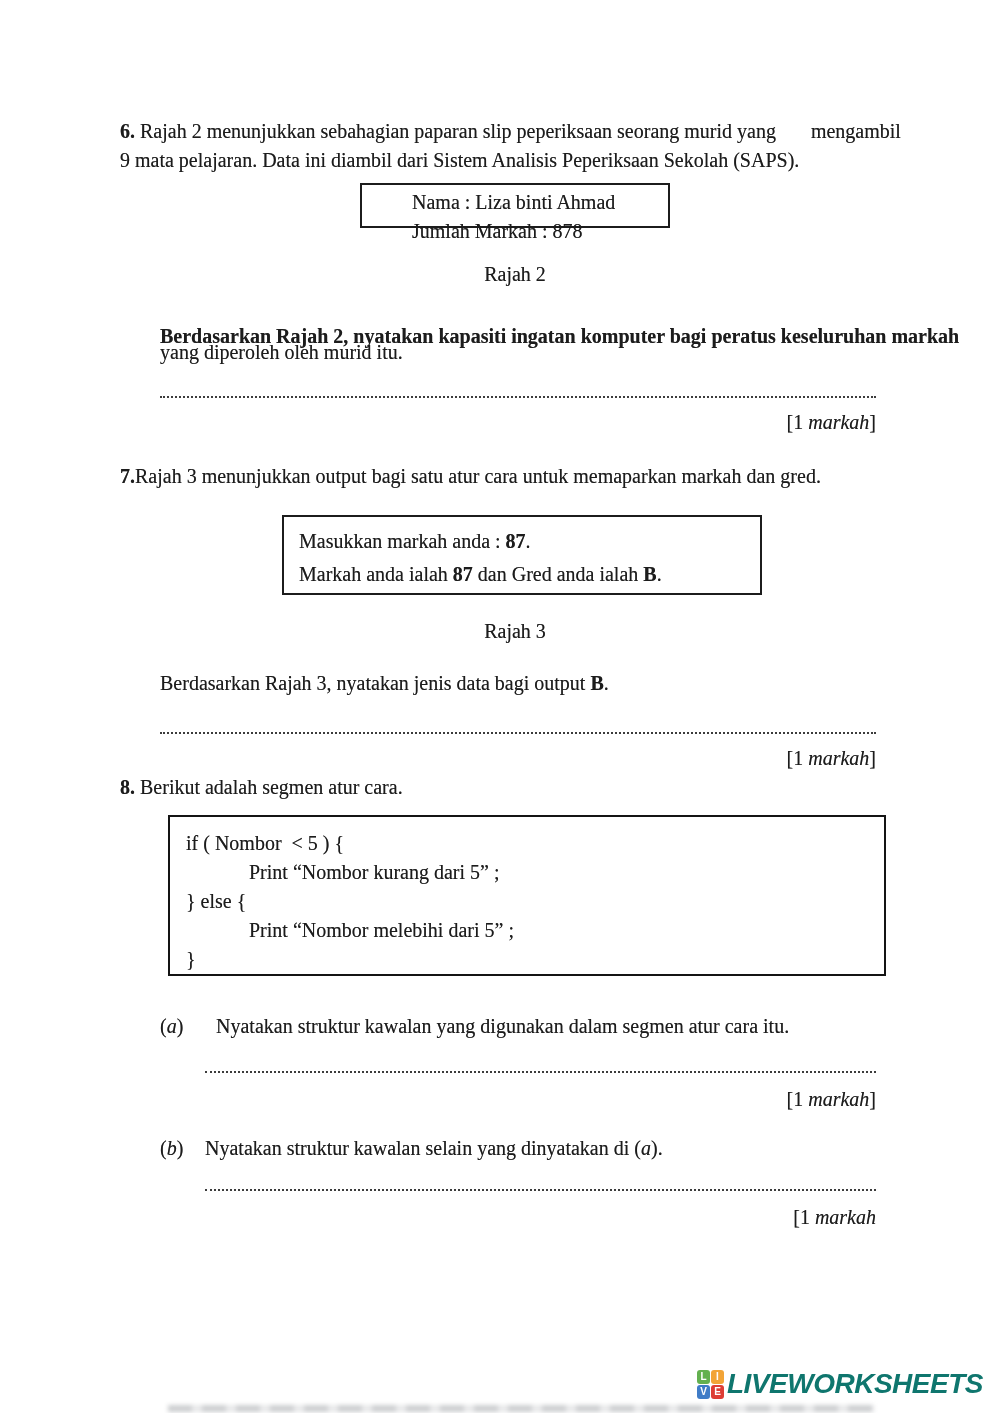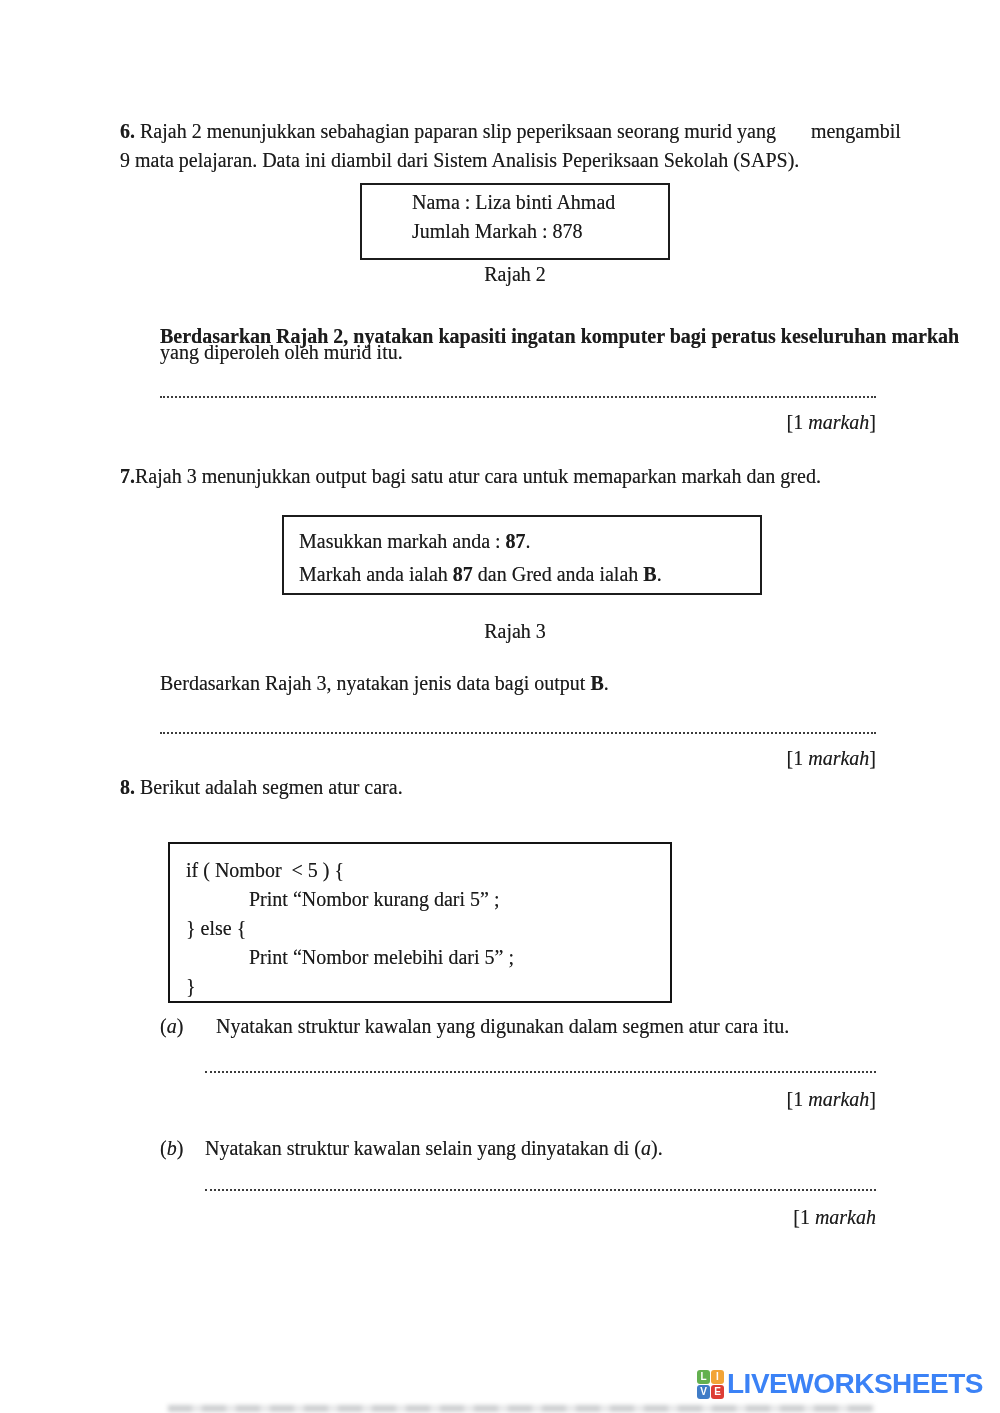--- a/index.html
+++ b/index.html
@@ -74,21 +74,21 @@
   }
 </style>
 </head>
 <body>
 
 <div class="page">
 
   <div class="abs" style="left:120px;top:119px;"><span class="bd">6.</span><span> Rajah 2 menunjukkan sebahagian paparan slip peperiksaan seorang murid yang       mengambil</span></div>
   <div class="abs" style="left:120px;top:148px;">9 mata pelajaran. Data ini diambil dari Sistem Analisis Peperiksaan Sekolah (SAPS).</div>
 
-  <div class="figbox" style="left:360px;top:183px;width:310px;height:77px;padding:3px 0 0 50px;line-height:29px;">
+  <div class="figbox" style="left:360px;top:183px;width:310px;height:45px;padding:3px 0 0 50px;line-height:29px;">
     <div>Nama : Liza binti Ahmad</div>
     <div>Jumlah Markah : 878</div>
   </div>
 
   <div class="caption" style="top:263px;">Rajah 2</div>
 
   <div class="abs" style="left:160px;top:324px;font-weight:bold;">Berdasarkan Rajah 2, nyatakan kapasiti ingatan komputer bagi peratus keseluruhan markah</div>
   <div class="abs" style="left:160px;top:340px;">yang diperoleh oleh murid itu.</div>
 
   <div class="dotline" style="left:160px;top:396px;width:716px;"></div>
@@ -105,21 +105,21 @@
   <div class="caption" style="top:620px;">Rajah 3</div>
 
   <div class="abs" style="left:160px;top:671px;"><span>Berdasarkan Rajah 3, nyatakan jenis data bagi output </span><span class="bd">B</span><span>.</span></div>
 
   <div class="dotline" style="left:160px;top:732px;width:716px;"></div>
 
   <div class="marks" style="left:160px;top:746px;width:716px;"><span>[1 </span><span class="it">markah</span><span>]</span></div>
 
   <div class="abs" style="left:120px;top:775px;"><span class="bd">8.</span><span> Berikut adalah segmen atur cara.</span></div>
 
-  <div class="codebox" style="left:168px;top:842px;width:504px;height:161px;">
+  <div class="codebox" style="left:168px;top:815px;width:718px;height:161px;">
     <div class="code-line">if ( Nombor  &lt; 5 ) {</div>
     <div class="code-line indent">Print “Nombor kurang dari 5” ;</div>
     <div class="code-line">} else {</div>
     <div class="code-line indent">Print “Nombor melebihi dari 5” ;</div>
     <div class="code-line">}</div>
   </div>
 
   <div class="abs" style="left:160px;top:1014px;"><span>(</span><span class="it">a</span><span>)</span></div>
   <div class="abs" style="left:216px;top:1014px;">Nyatakan struktur kawalan yang digunakan dalam segmen atur cara itu.</div>
 
@@ -134,18 +134,18 @@
 
   <div class="marks" style="left:205px;top:1205px;width:671px;"><span>[1 </span><span class="it">markah</span><span></span></div>
 
   <div class="logo">
     <div class="logo-grid">
       <span class="tile" style="background: rgb(99, 176, 79);">L</span>
       <span class="tile" style="background: rgb(242, 164, 55);">I</span>
       <span class="tile" style="background: rgb(63, 124, 199);">V</span>
       <span class="tile" style="background: rgb(221, 61, 53);">E</span>
     </div>
-    <span class="logo-text" style="color: #3b82f6;">LIVEWORKSHEETS</span>
+    <span class="logo-text" style="color: #0f766e; font-style: italic;">LIVEWORKSHEETS</span>
   </div>
 
   <div class="artifact"></div>
 
 </div>
 
 </body></html>

